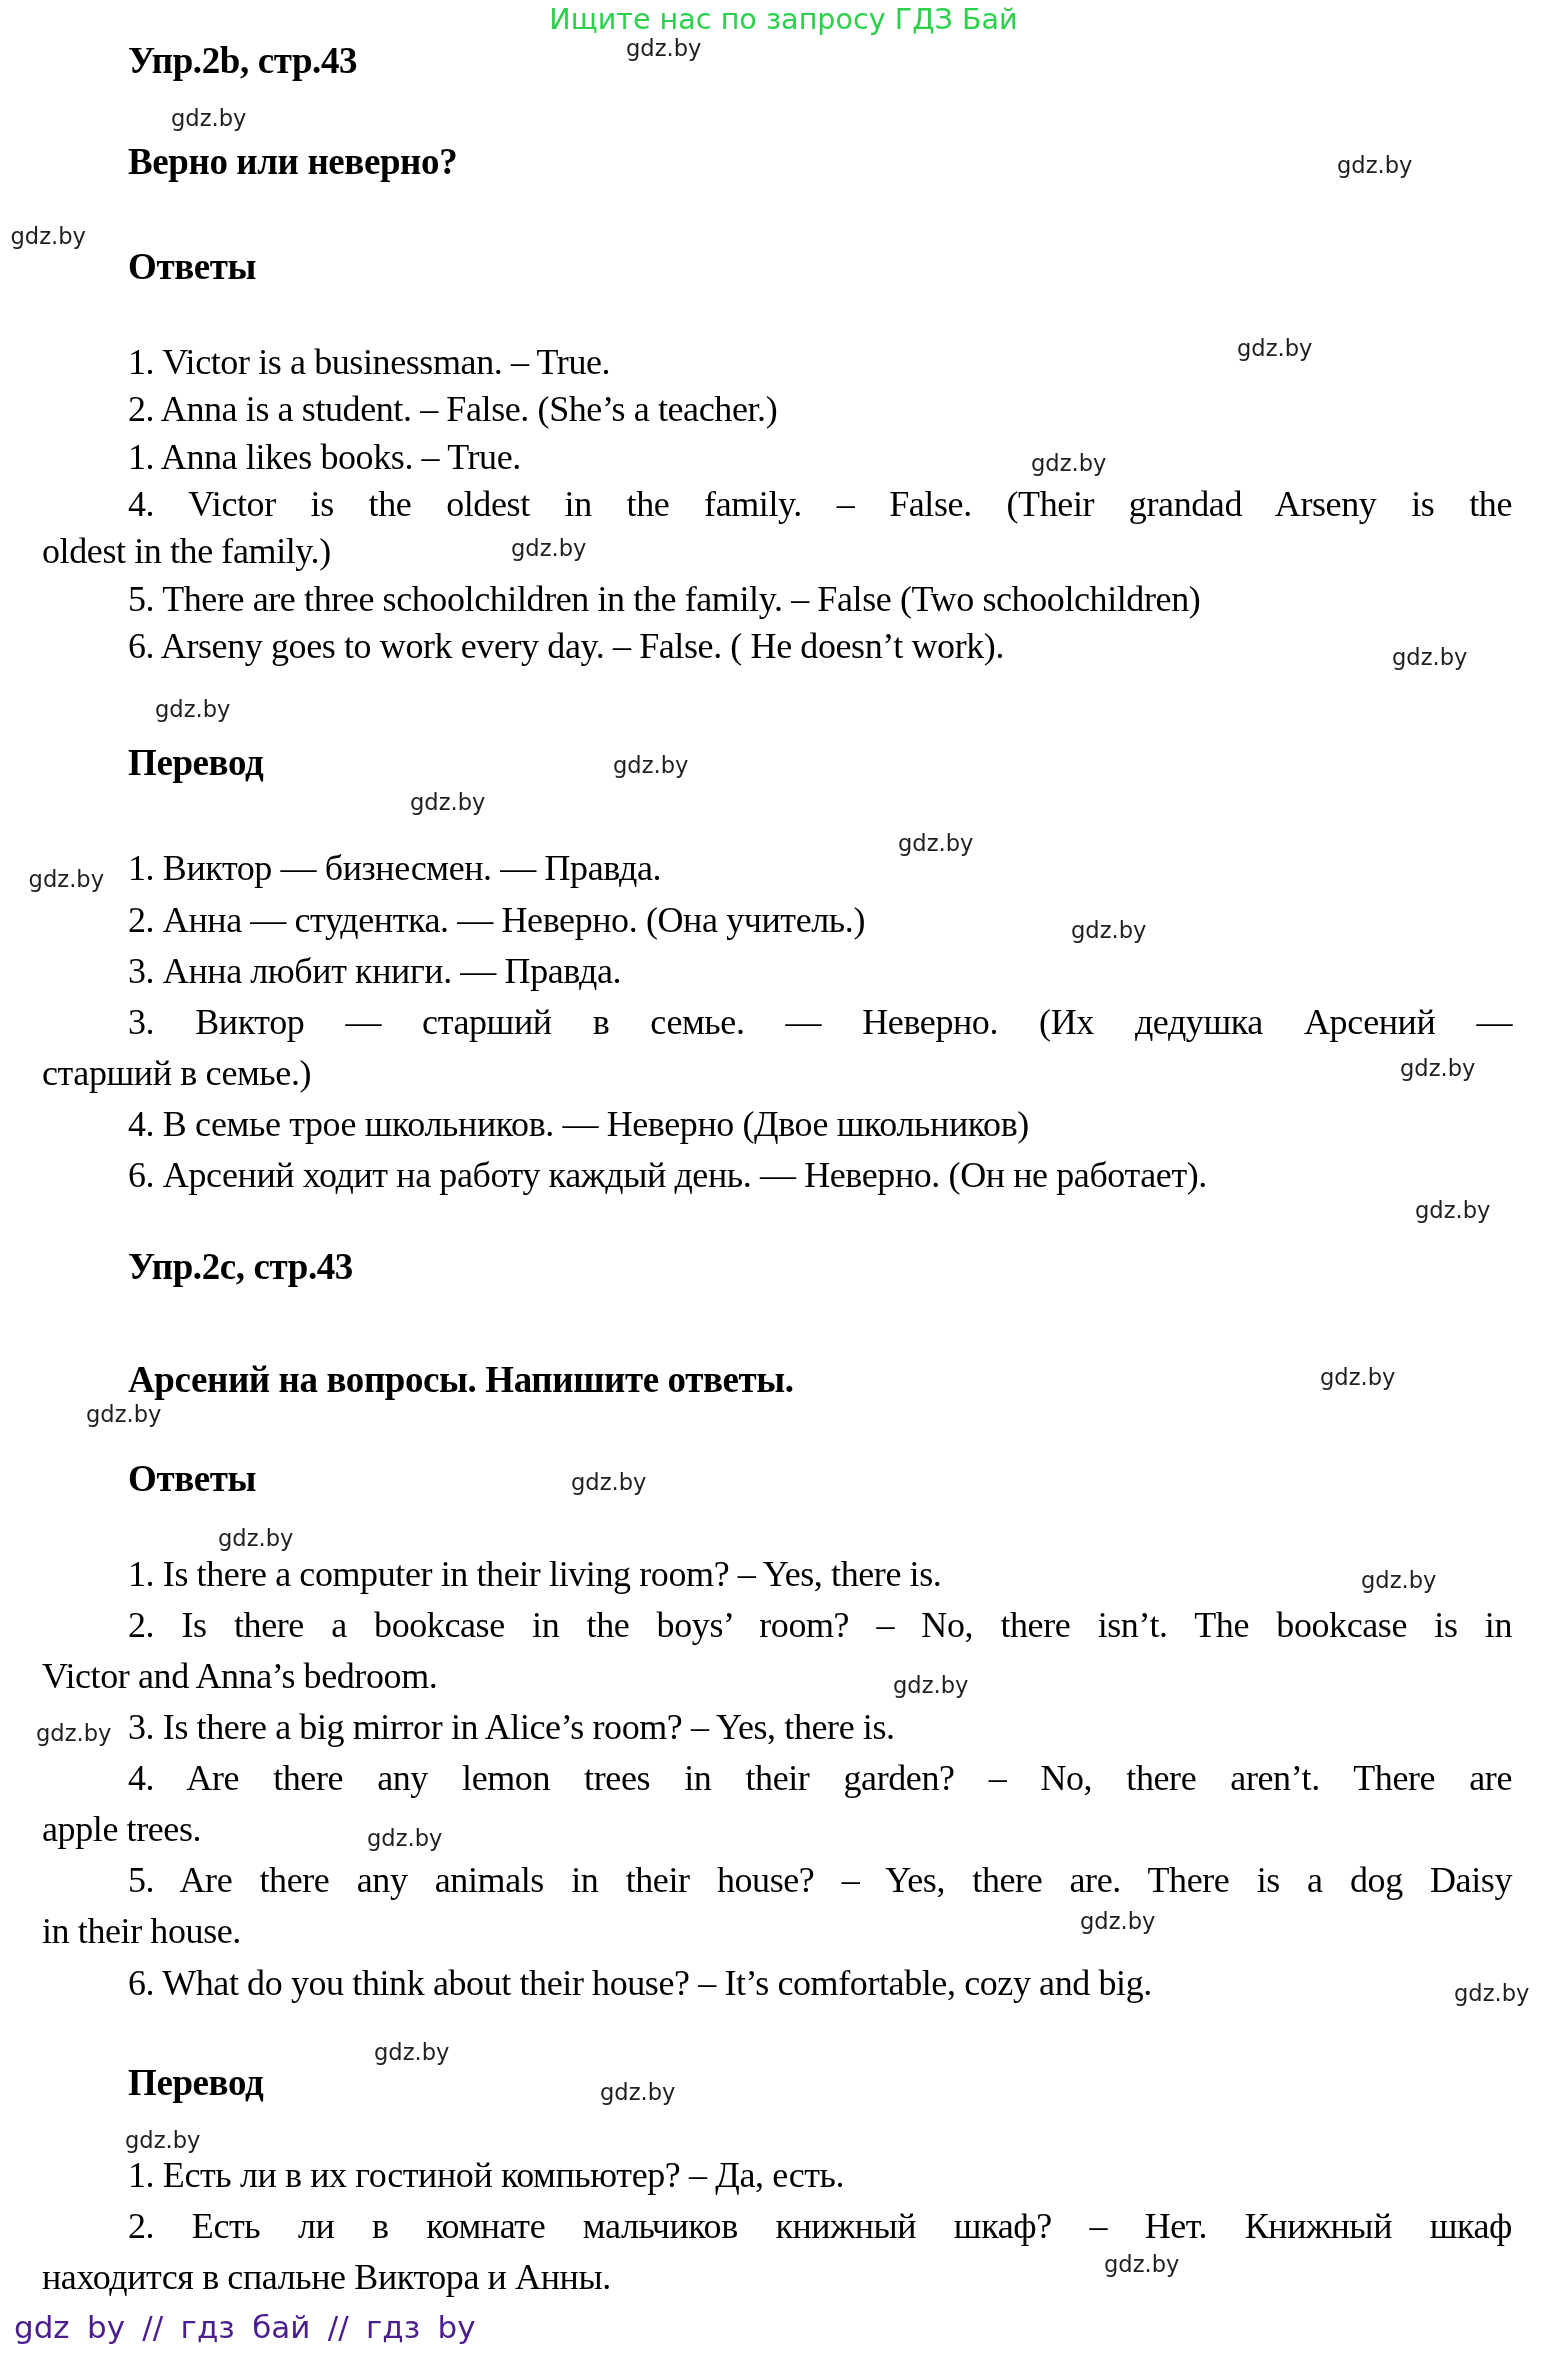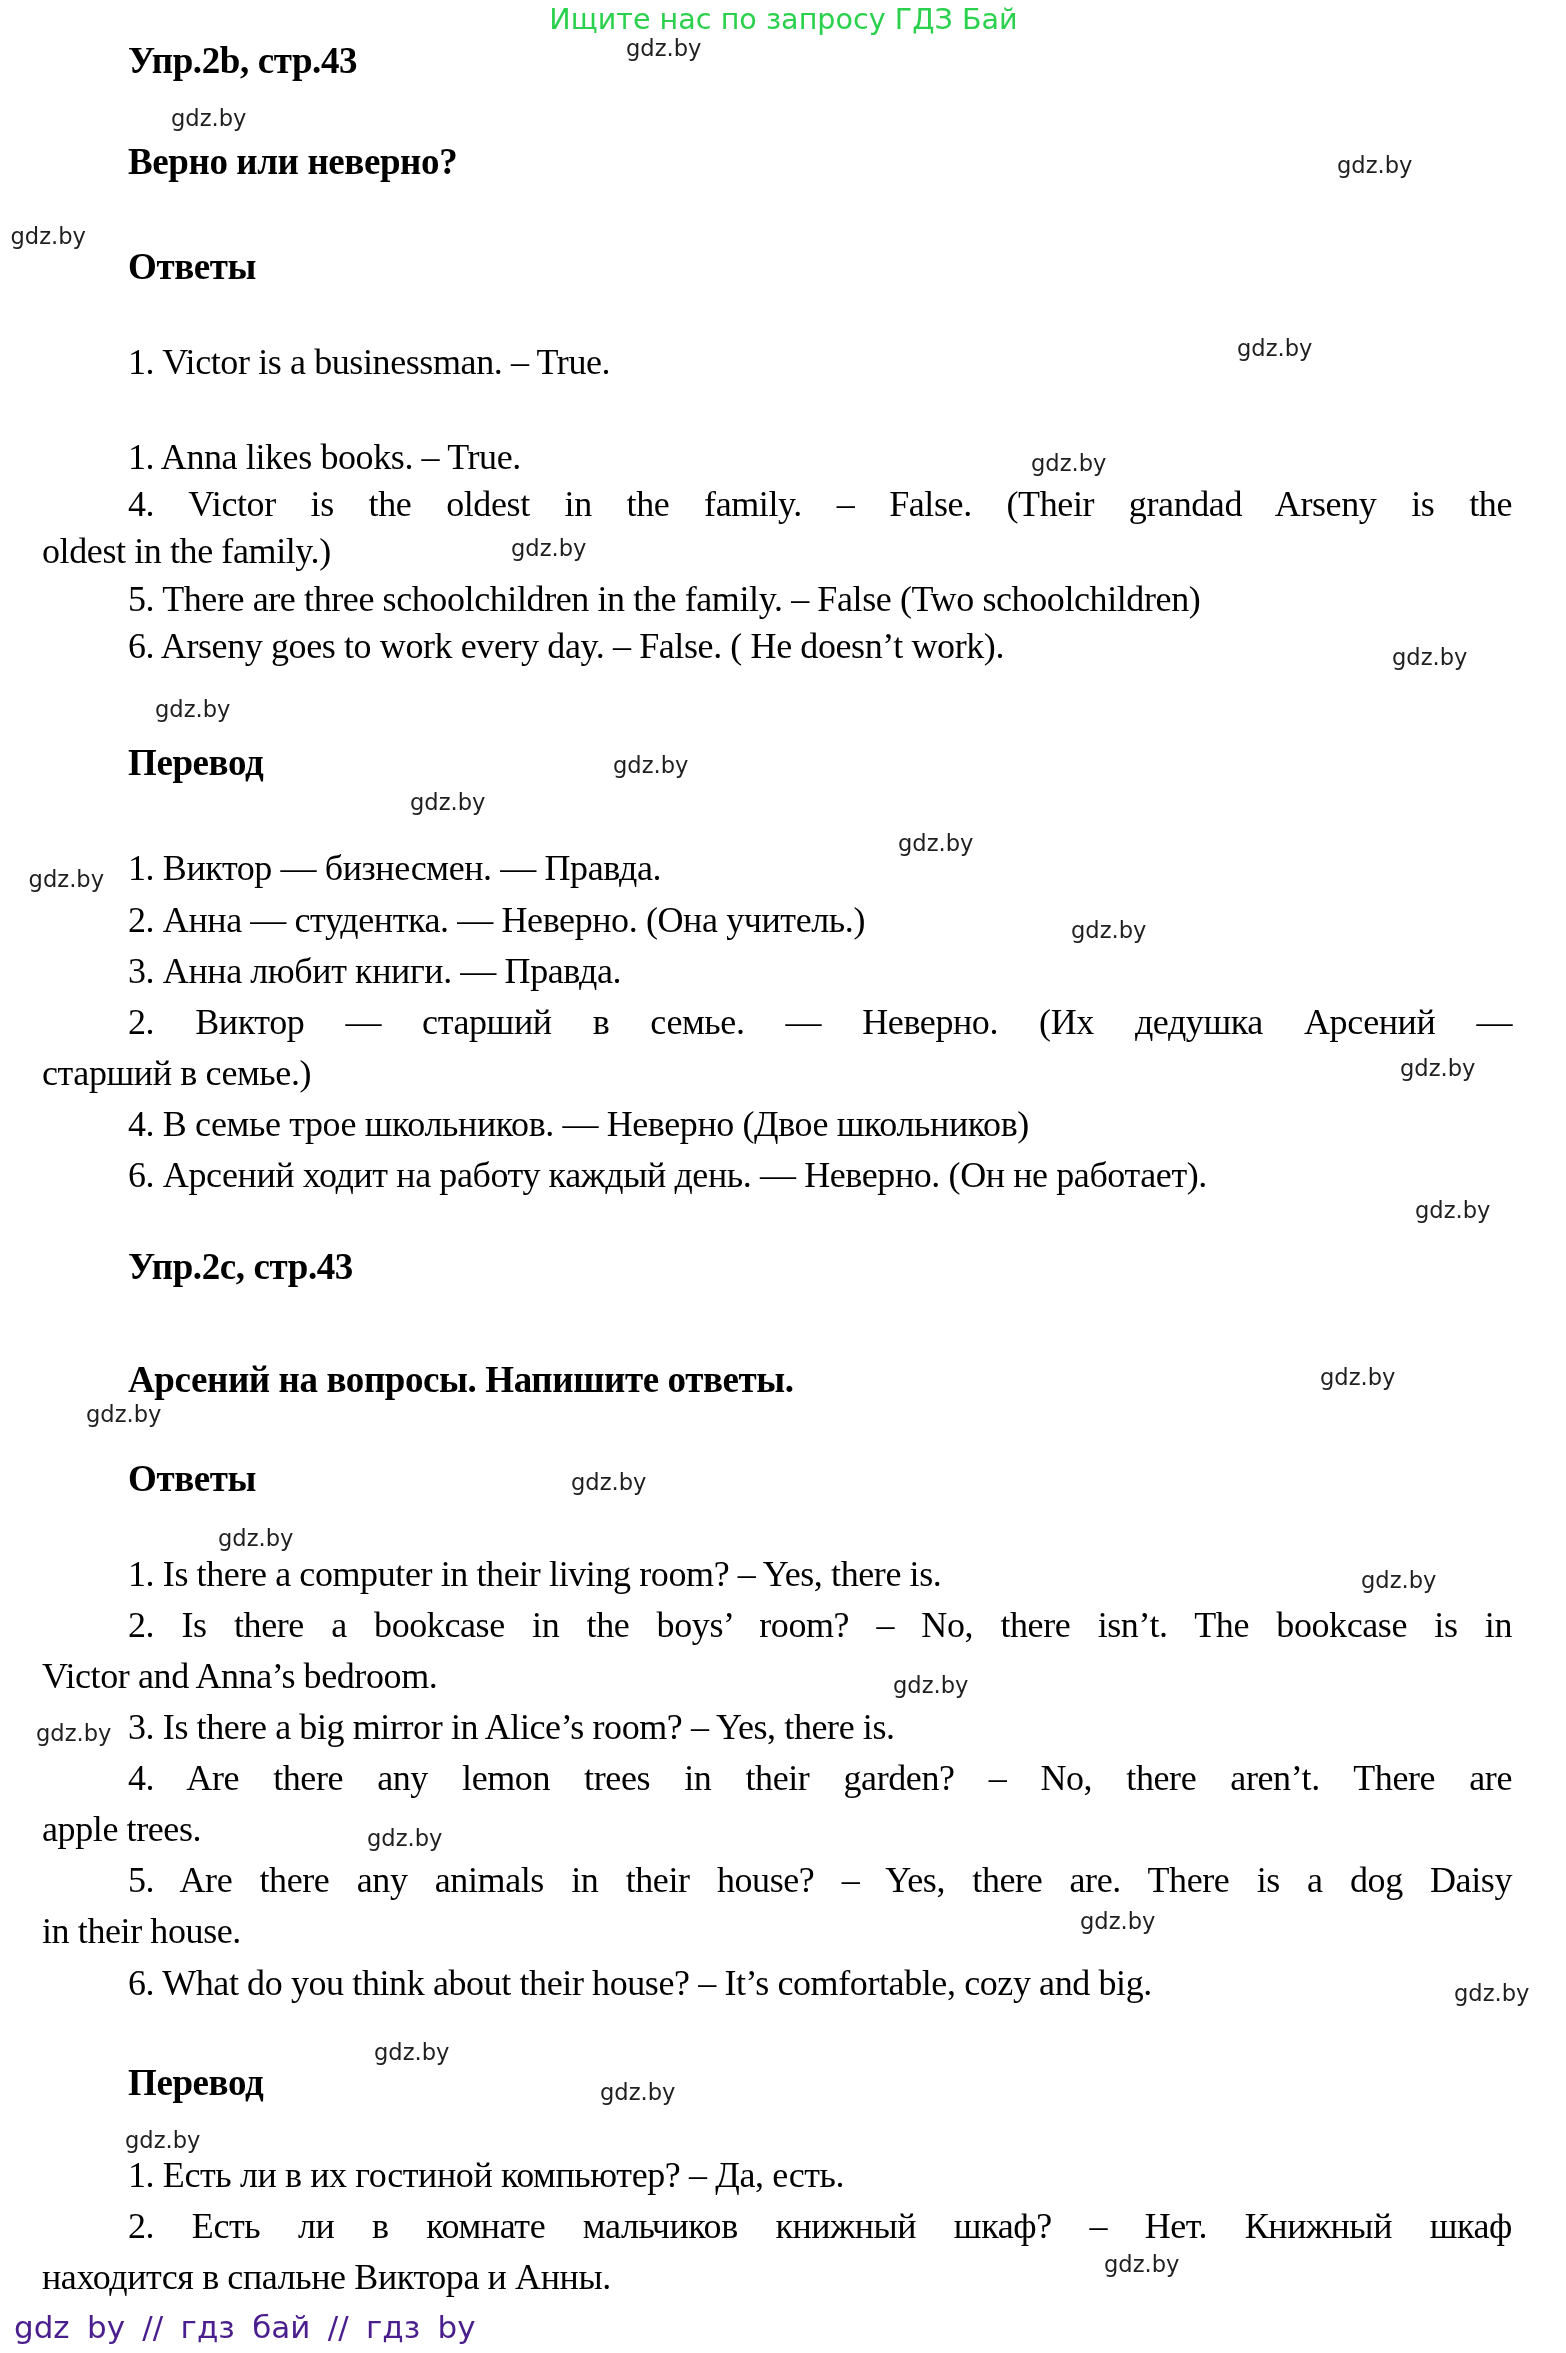--- a/index.html
+++ b/index.html
@@ -27,41 +27,42 @@
 
   <div class="t h" style="left:128px;top:39px">Упр.2b, стр.43</div>
   <span class="wm" style="left:171px;top:105px">gdz.by</span>
   <div class="t h" style="left:128px;top:140px">Верно или неверно?</div>
   <span class="wm" style="left:1337px;top:152px">gdz.by</span>
   <span class="wm" style="left:10.5px;top:223px">gdz.by</span>
   <div class="t h" style="left:128px;top:245px">Ответы</div>
   <span class="wm" style="left:1237px;top:335px">gdz.by</span>
 
   <div class="t" style="left:128px;top:340px">1. Victor is a businessman. – True.</div>
+  <div class="t" style="left:128px;top:387px">2. Anna is a student. – False. (She’s a teacher.)</div>
   <div class="t" style="left:128px;top:435px">1. Anna likes books. – True.</div>
   <span class="wm" style="left:1031px;top:450px">gdz.by</span>
   <div class="t j" style="top:482px">4. Victor is the oldest in the family. – False. (Their grandad Arseny is the</div>
   <div class="t" style="left:42px;top:529px">oldest in the family.)</div>
   <span class="wm" style="left:511px;top:535px">gdz.by</span>
   <div class="t" style="left:128px;top:577px">5. There are three schoolchildren in the family. – False (Two schoolchildren)</div>
   <div class="t" style="left:128px;top:624px">6. Arseny goes to work every day. – False. ( He doesn’t work).</div>
   <span class="wm" style="left:1392px;top:644px">gdz.by</span>
   <span class="wm" style="left:155px;top:696px">gdz.by</span>
 
   <div class="t h" style="left:128px;top:741px">Перевод</div>
   <span class="wm" style="left:613px;top:752px">gdz.by</span>
   <span class="wm" style="left:410px;top:789px">gdz.by</span>
   <span class="wm" style="left:898px;top:830px">gdz.by</span>
 
   <div class="t" style="left:128px;top:846px">1. Виктор — бизнесмен. — Правда.</div>
   <span class="wm" style="left:28.6px;top:866px">gdz.by</span>
   <div class="t" style="left:128px;top:898px">2. Анна — студентка. — Неверно. (Она учитель.)</div>
   <span class="wm" style="left:1071px;top:917px">gdz.by</span>
   <div class="t" style="left:128px;top:949px">3. Анна любит книги. — Правда.</div>
-  <div class="t j" style="top:1000px">2. Виктор — старший в семье. — Неверно. (Их дедушка Арсений —</div>
+  <div class="t j" style="top:1000px">3. Виктор — старший в семье. — Неверно. (Их дедушка Арсений —</div>
   <div class="t" style="left:42px;top:1051px">старший в семье.)</div>
   <span class="wm" style="left:1400px;top:1055px">gdz.by</span>
   <div class="t" style="left:128px;top:1102px">4. В семье трое школьников. — Неверно (Двое школьников)</div>
   <div class="t" style="left:128px;top:1153px">6. Арсений ходит на работу каждый день. — Неверно. (Он не работает).</div>
   <span class="wm" style="left:1415px;top:1197px">gdz.by</span>
 
   <div class="t h" style="left:128px;top:1245px">Упр.2с, стр.43</div>
   <div class="t h" style="left:128px;top:1358px">Арсений на вопросы. Напишите ответы.</div>
   <span class="wm" style="left:1320px;top:1364px">gdz.by</span>
   <span class="wm" style="left:86px;top:1401px">gdz.by</span>

